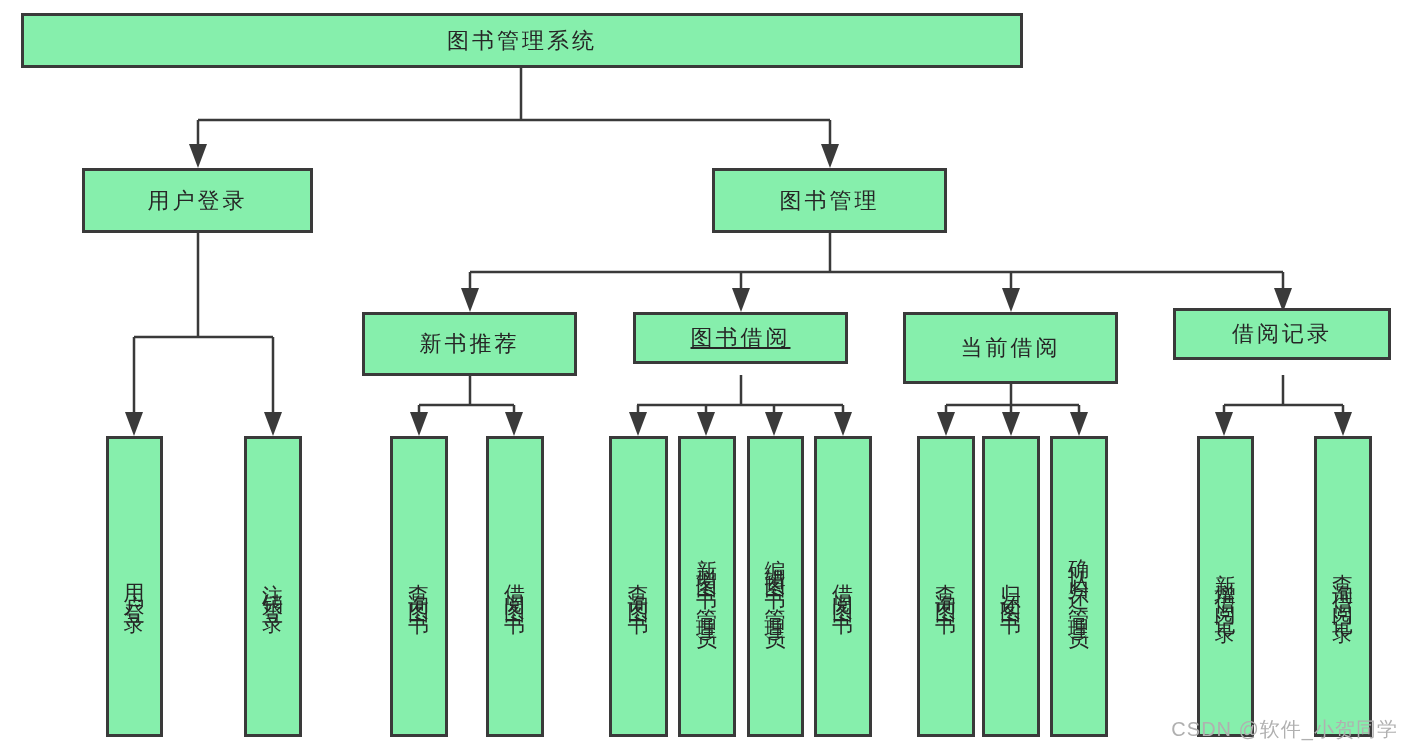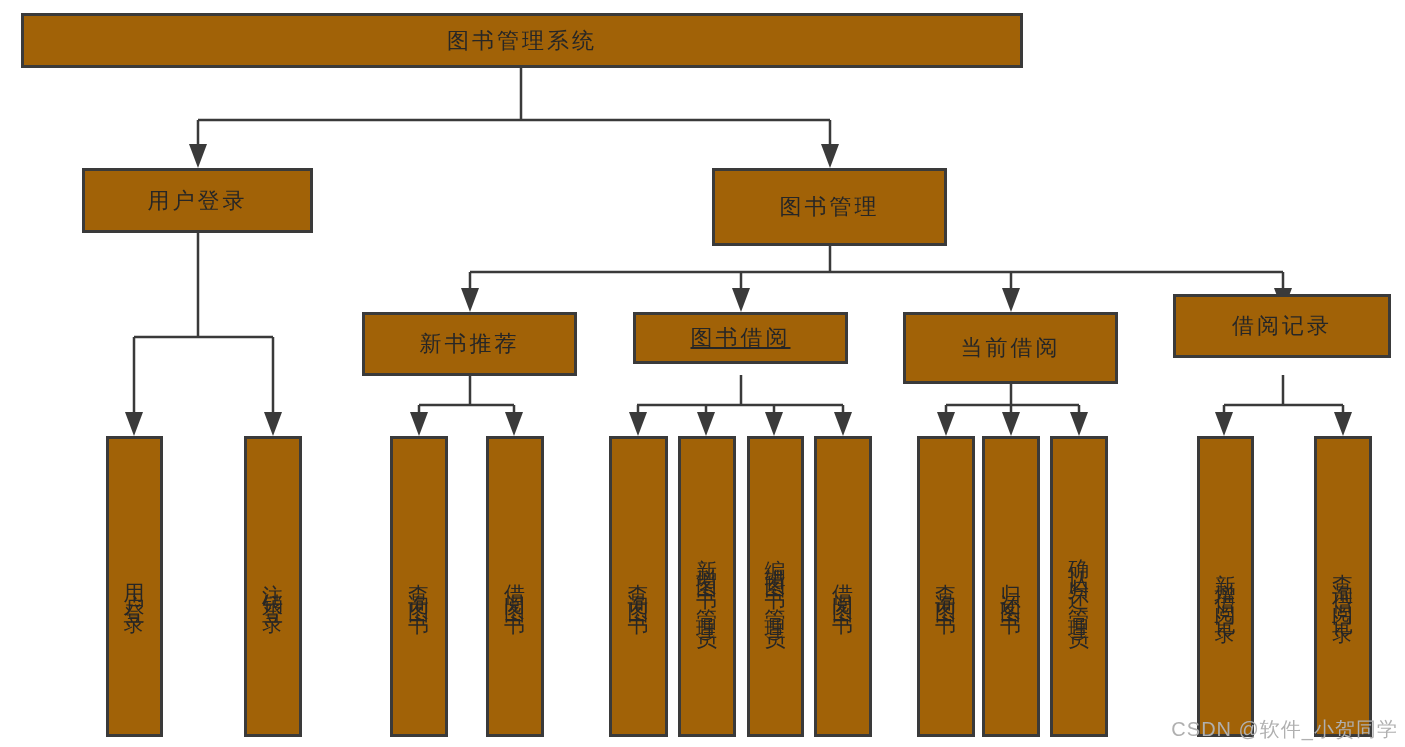--- a/index.html
+++ b/index.html
@@ -3,41 +3,41 @@
 <meta charset="utf-8">
 <style>
   html,body { margin:0; padding:0; background:#ffffff; }
   #canvas {
     position:relative; width:1405px; height:747px; background:#ffffff;
     font-family:"Liberation Sans","DejaVu Sans",sans-serif; overflow:hidden;
   }
   #connectors { position:absolute; left:0; top:0; width:1405px; height:747px; }
   .box {
     position:absolute; box-sizing:border-box; border:3px solid #3a3a3a;
-    background:#a16207; display:flex; align-items:center; justify-content:center;
+    background:#86efac; display:flex; align-items:center; justify-content:center;
     color:#262626;
   }
   .hbox { font-size:22px; letter-spacing:3px; }
   .vbox { font-size:21px; }
   .vbox .vtext {
     writing-mode:vertical-rl; text-orientation:mixed;
     letter-spacing:10px; line-height:1;
   }
   .watermark {
     position:absolute; right:7px; bottom:4px; font-size:20px;
     color:#b0b0b0; letter-spacing:1px; z-index:5; white-space:nowrap;
   }
   
   #n-root            { left:21px;   top:13px;  width:1002px; height:55px; }
   #n-user-login      { left:82px;   top:168px; width:231px;  height:65px; }
-  #n-book-mgmt       { left:712px;  top:168px; width:235px;  height:78px; }
+  #n-book-mgmt       { left:712px;  top:168px; width:235px;  height:65px; }
   #n-new-book-rec    { left:362px;  top:312px; width:215px;  height:64px; }
   #n-book-borrow     { left:633px;  top:312px; width:215px;  height:52px;text-decoration:underline; }
   #n-current-borrow  { left:903px;  top:312px; width:215px;  height:72px; }
-  #n-borrow-records  { left:1173px; top:294px; width:218px;  height:64px; }
+  #n-borrow-records  { left:1173px; top:308px; width:218px;  height:52px; }
   #l-user-login      { left:106px;  top:436px; width:57px;   height:301px; }
   #l-logout          { left:244px;  top:436px; width:58px;   height:301px; }
   #l-query-1         { left:390px;  top:436px; width:58px;   height:301px; }
   #l-borrow-1        { left:486px;  top:436px; width:58px;   height:301px; }
   #l-query-2         { left:609px;  top:436px; width:59px;   height:301px; }
   #l-add-books       { left:678px;  top:436px; width:58px;   height:301px; }
   #l-edit-books      { left:747px;  top:436px; width:57px;   height:301px; }
   #l-borrow-2        { left:814px;  top:436px; width:58px;   height:301px; }
   #l-query-3         { left:917px;  top:436px; width:58px;   height:301px; }
   #l-return-books    { left:982px;  top:436px; width:58px;   height:301px; }

